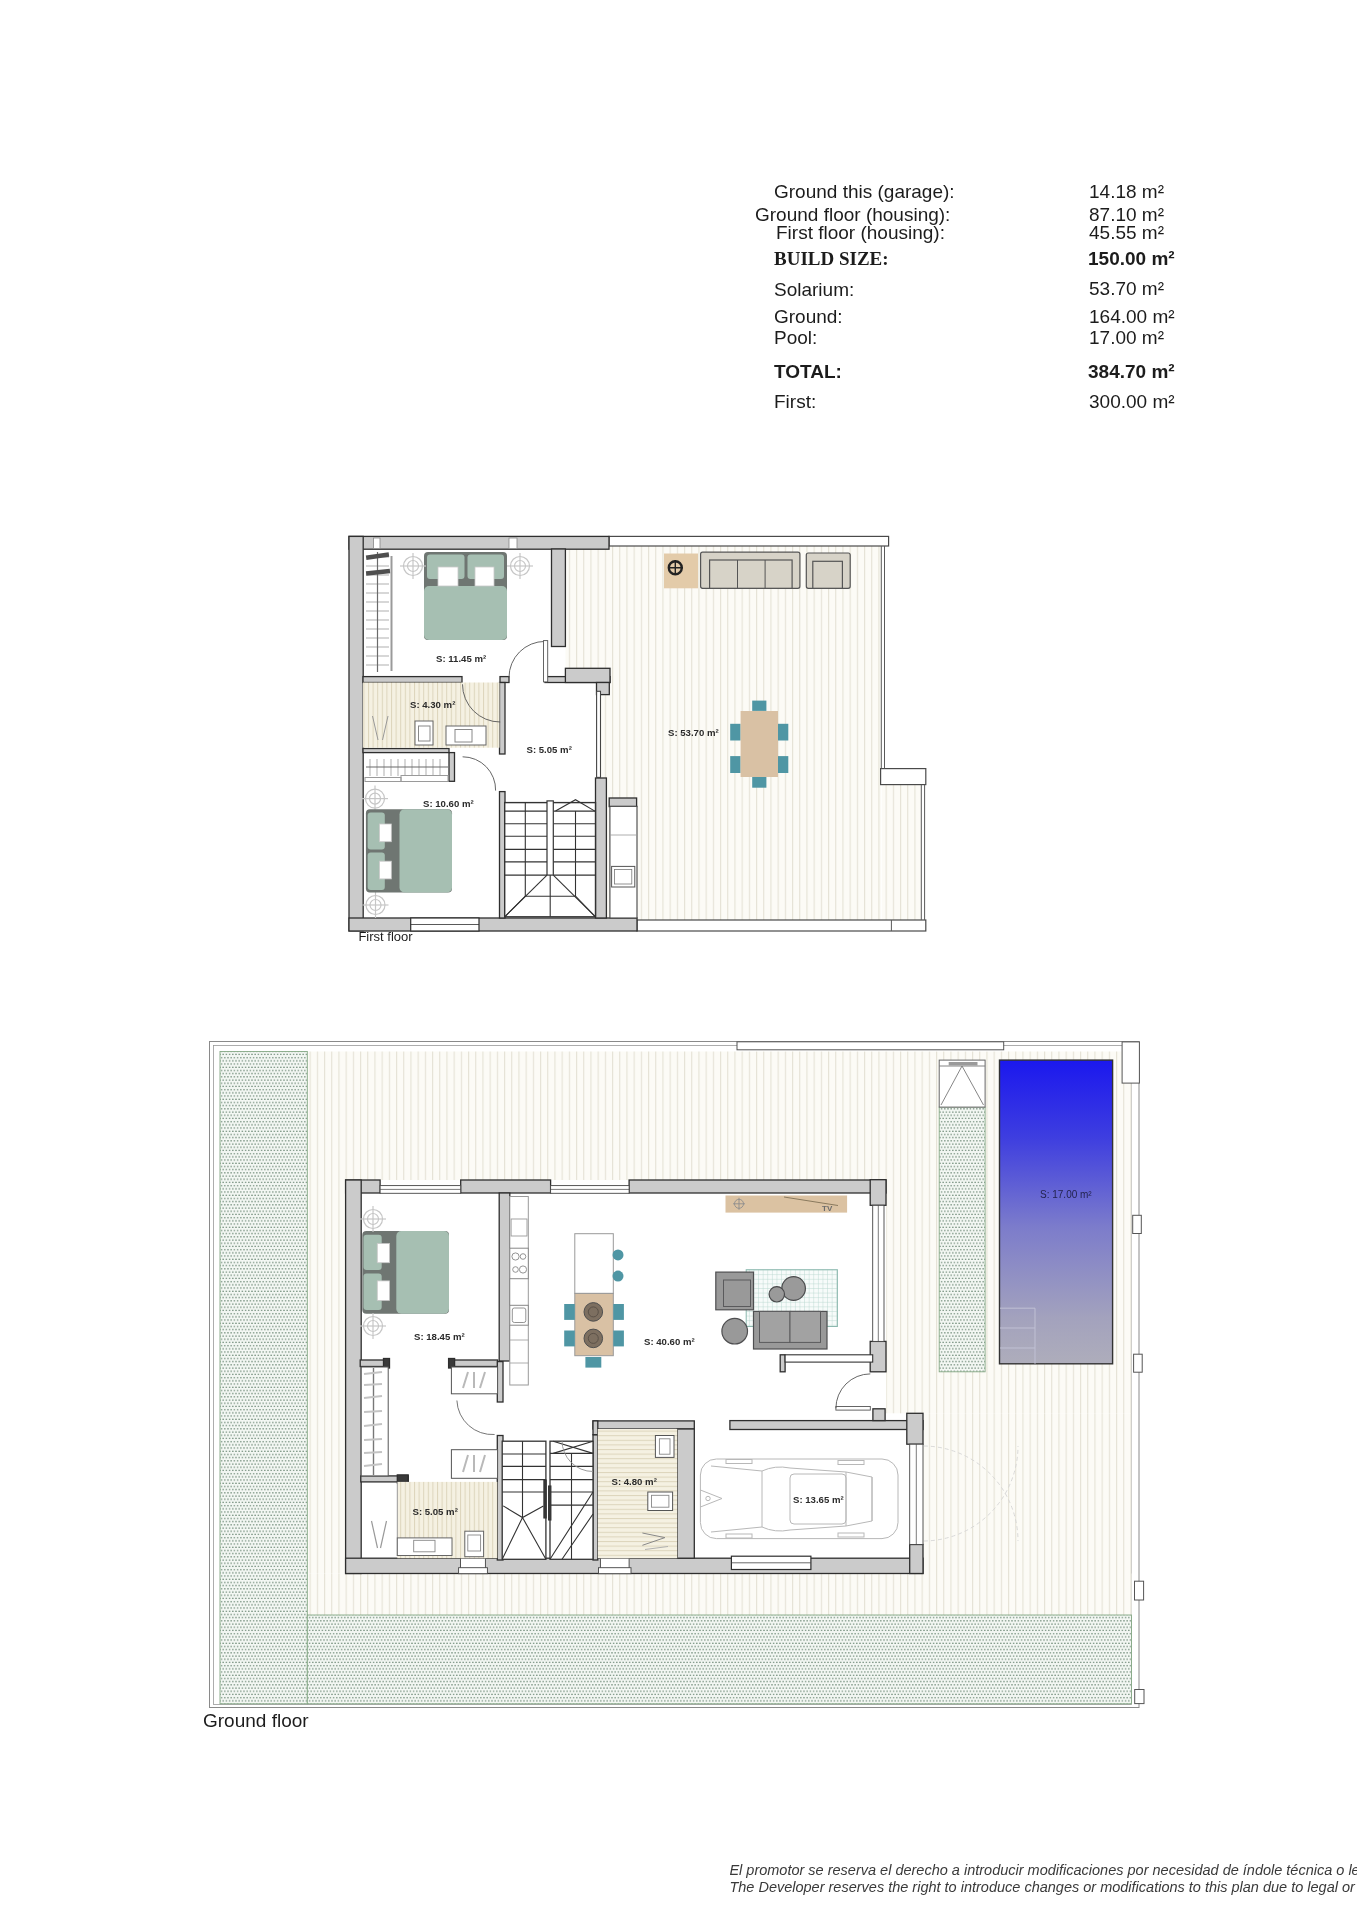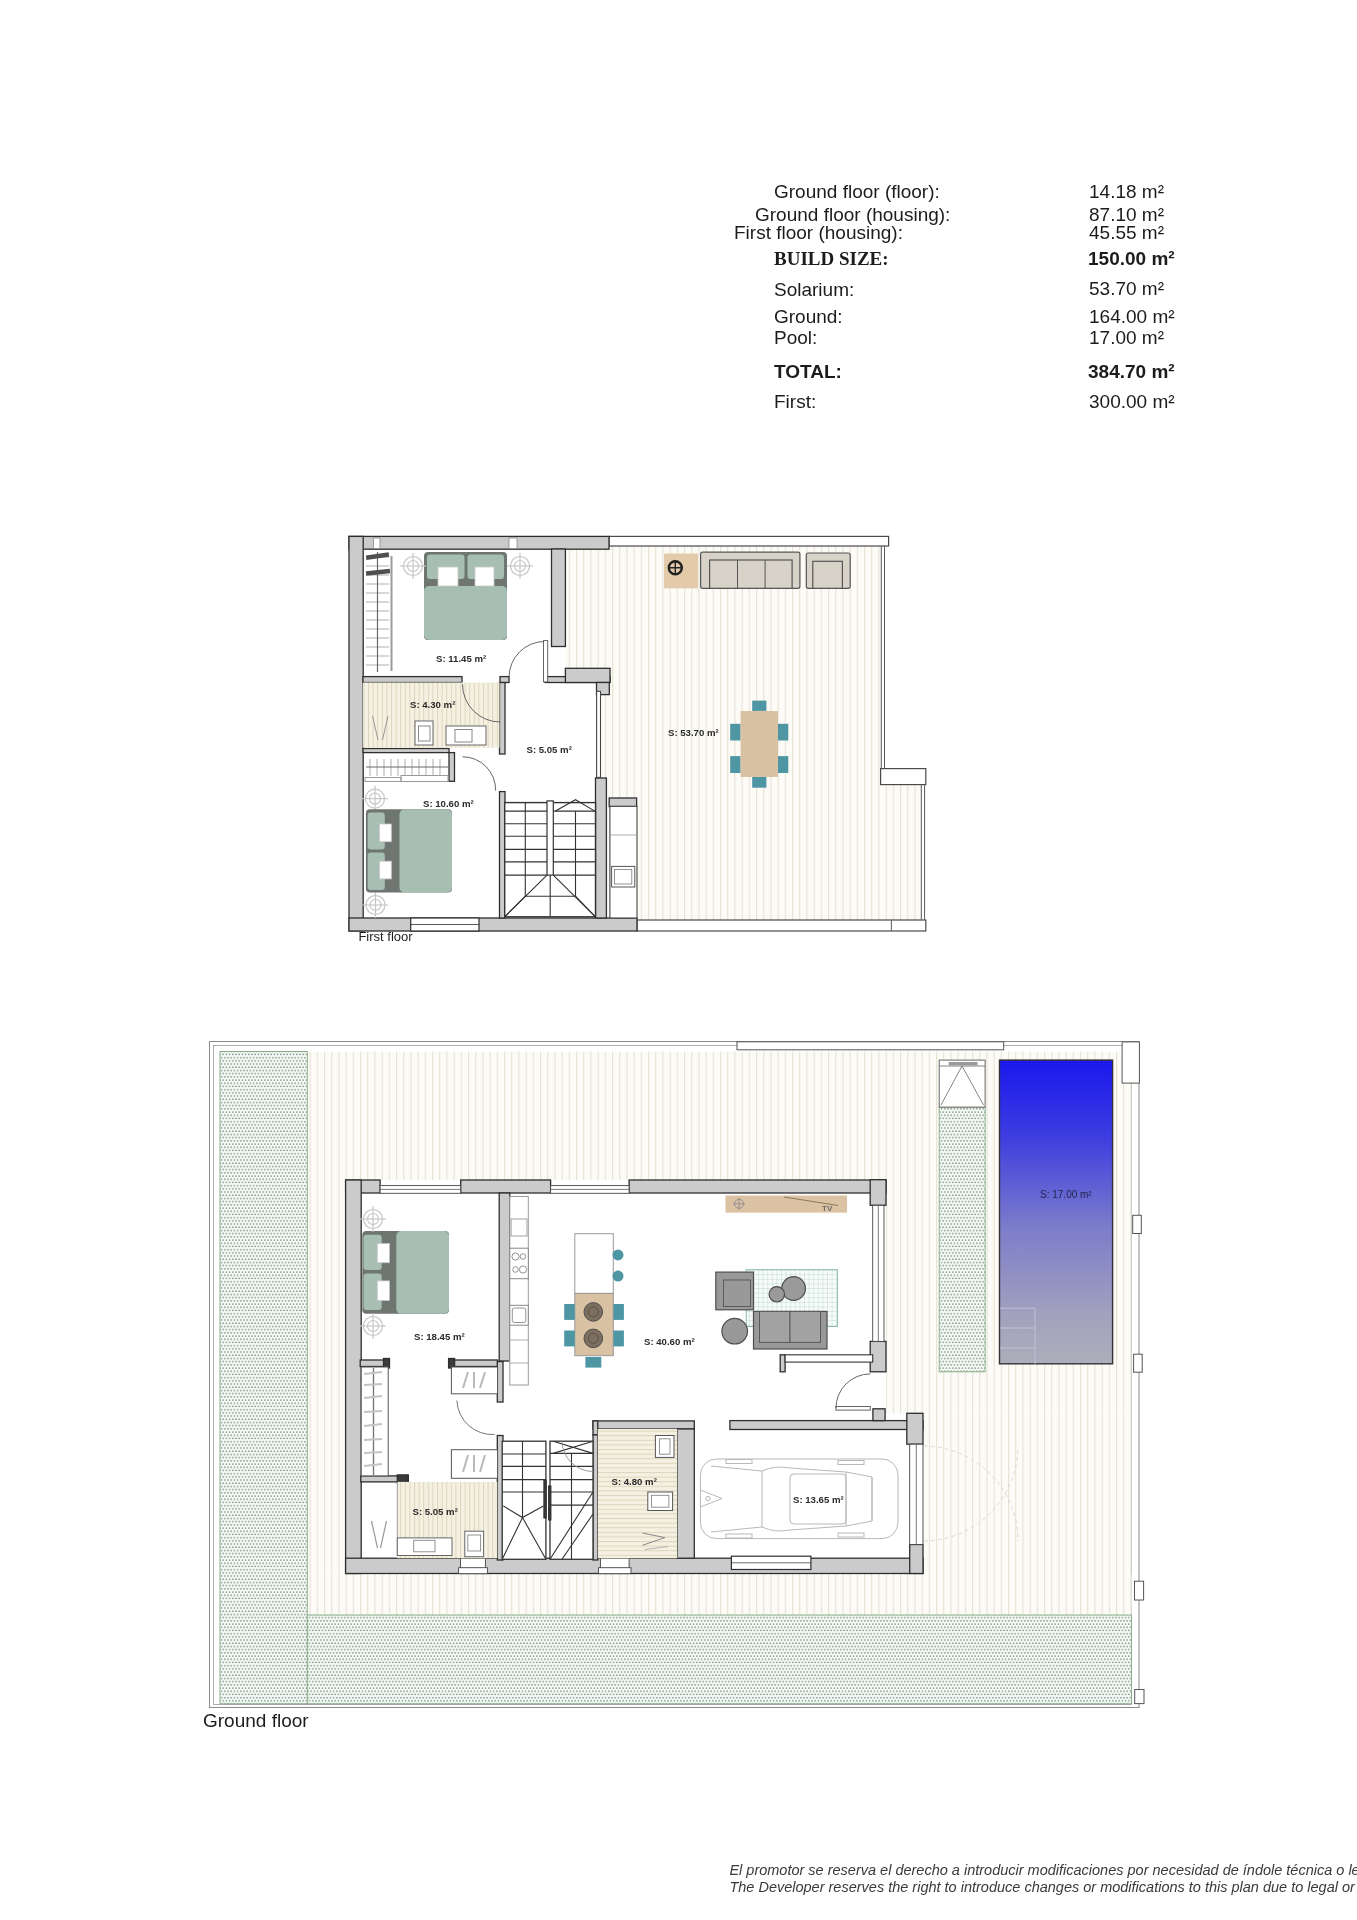--- a/index.html
+++ b/index.html
@@ -479,25 +479,25 @@
 <text x="414" y="1340">S: 18.45 m²</text>
 <text x="644" y="1345">S: 40.60 m²</text>
 <text x="611.5" y="1485">S: 4.80 m²</text>
 <text x="793" y="1503">S: 13.65 m²</text>
 <text x="412.5" y="1515">S: 5.05 m²</text>
 <text x="1040" y="1197.5" fill="#23234e" font-weight="normal" font-size="10">S: 17.00 m²</text>
 </g>
 </g>
 </svg>
 
-<div class="t" style="left:774px;top:180.5px;font-size:19px;">Ground floor (floor):</div>
+<div class="t" style="left:774px;top:180.5px;font-size:19px;">Ground this (garage):</div>
 <div class="t" style="left:1089px;top:180.5px;font-size:19px;">14.18 m²</div>
 <div class="t" style="left:755px;top:203.5px;font-size:19px;text-align:right;">Ground floor (housing):</div>
 <div class="t" style="left:1089px;top:203.5px;font-size:19px;">87.10 m²</div>
-<div class="t" style="left:734px;top:221.5px;font-size:19px;">First floor (housing):</div>
+<div class="t" style="left:776px;top:221.5px;font-size:19px;">First floor (housing):</div>
 <div class="t" style="left:1089px;top:221.5px;font-size:19px;">45.55 m²</div>
 <div class="t" style="left:774px;top:247.5px;font-size:19px;font-weight:bold;font-family:Liberation Serif, serif;">BUILD SIZE:</div>
 <div class="t" style="left:1088px;top:247.5px;font-size:19px;font-weight:bold;">150.00 m²</div>
 <div class="t" style="left:774px;top:278.5px;font-size:19px;">Solarium:</div>
 <div class="t" style="left:1089px;top:278px;font-size:19px;">53.70 m²</div>
 <div class="t" style="left:774px;top:306px;font-size:19px;">Ground:</div>
 <div class="t" style="left:1089px;top:306px;font-size:19px;">164.00 m²</div>
 <div class="t" style="left:774px;top:326.8px;font-size:19px;">Pool:</div>
 <div class="t" style="left:1089px;top:326.8px;font-size:19px;">17.00 m²</div>
 <div class="t" style="left:774px;top:360.5px;font-size:19px;font-weight:bold;">TOTAL:</div>

